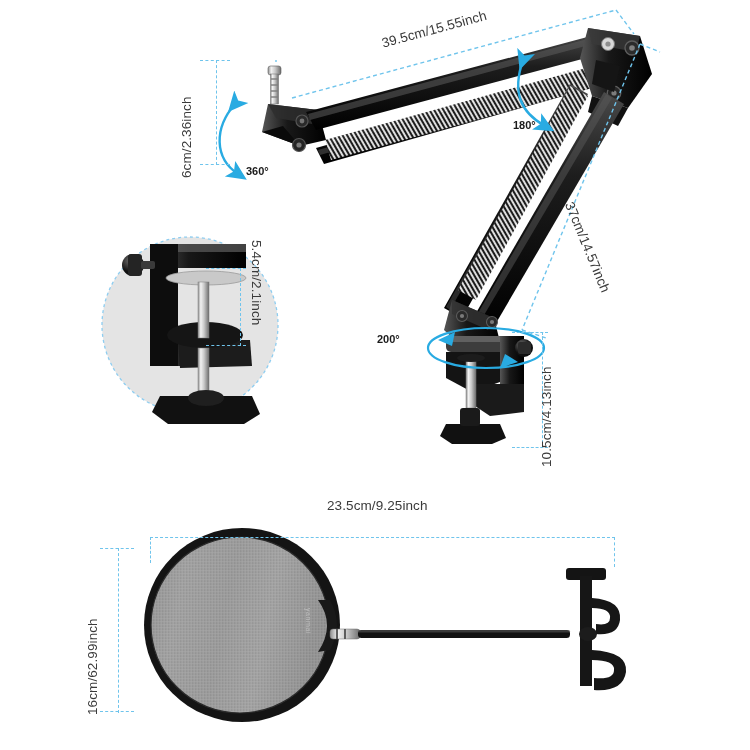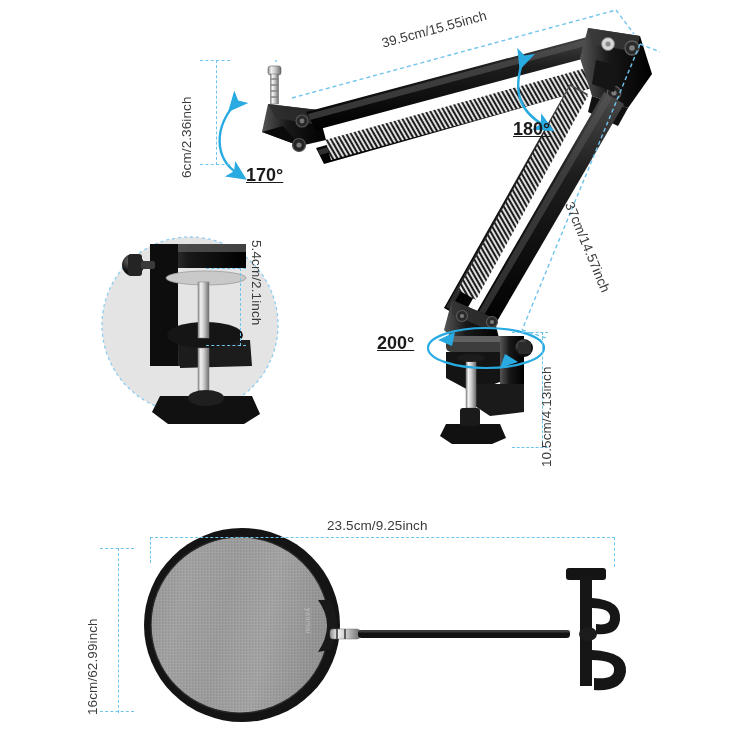--- a/index.html
+++ b/index.html
@@ -14,24 +14,23 @@
   .dim-label {
     position: absolute;
     color: #3a3a3a;
     font-size: 13.5px;
     letter-spacing: .1px;
     white-space: nowrap;
   }
   .angle-label {
     position: absolute;
     color: #1b1b1b;
-    font-size: 18px;
+    font-size: 11px;
     font-weight: bold;
     white-space: nowrap;
-    text-decoration: underline;
   }
   .dash-h {
     position: absolute;
     border-top: 1.4px dashed #6fc4ec;
     height: 0;
   }
   .dash-v {
     position: absolute;
     border-left: 1.4px dashed #6fc4ec;
     width: 0;
@@ -272,25 +271,25 @@
   <div class="dim-label rot-diag" style="left:382px; top:36px; transform: rotate(-15.2deg);">39.5cm/15.55inch</div>
 
   <div class="dim-label rot-ccw" style="left:194px; top:163px;">6cm/2.36inch</div>
 
   <div class="dim-label rot-diag" style="left:569px; top:195px; transform: rotate(67.5deg);">37cm/14.57inch</div>
 
   <div class="dim-label rot-ccw" style="left:554px; top:452px;">10.5cm/4.13inch</div>
 
   <div class="dim-label rot-cw" style="left:264px; top:240px;">5.4cm/2.1inch</div>
 
-  <div class="dim-label" style="left:327px; top:518px;text-align:right;">23.5cm/9.25inch</div>
+  <div class="dim-label" style="left:327px; top:498px;text-align:right;">23.5cm/9.25inch</div>
 
   <div class="dim-label rot-ccw" style="left:100px; top:700px;">16cm/62.99inch</div>
 
-  <div class="angle-label" style="left:246px; top:165px;">170°</div>
+  <div class="angle-label" style="left:246px; top:165px;">360°</div>
 
   <div class="angle-label" style="left:513px; top:119px;">180°</div>
 
   <div class="angle-label" style="left:377px; top:333px;">200°</div>
 
   <div class="brandmark" style="left:312px; top:608px;">yanmai</div>
 
 </div>
 
 </body></html>

